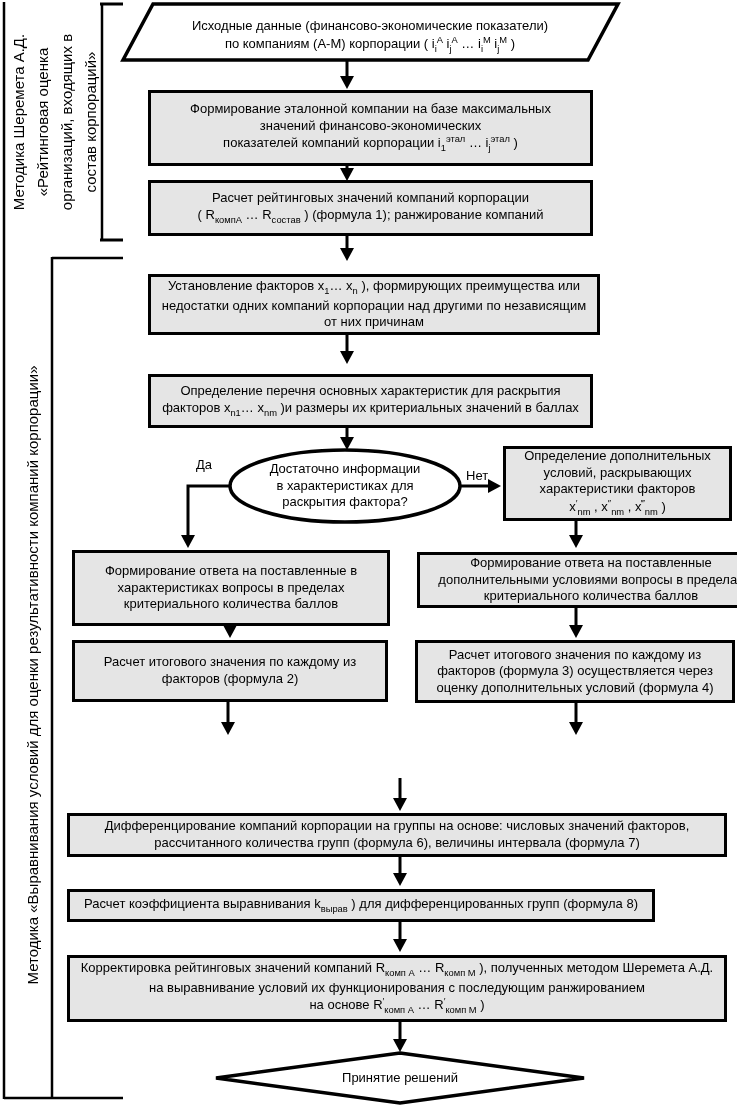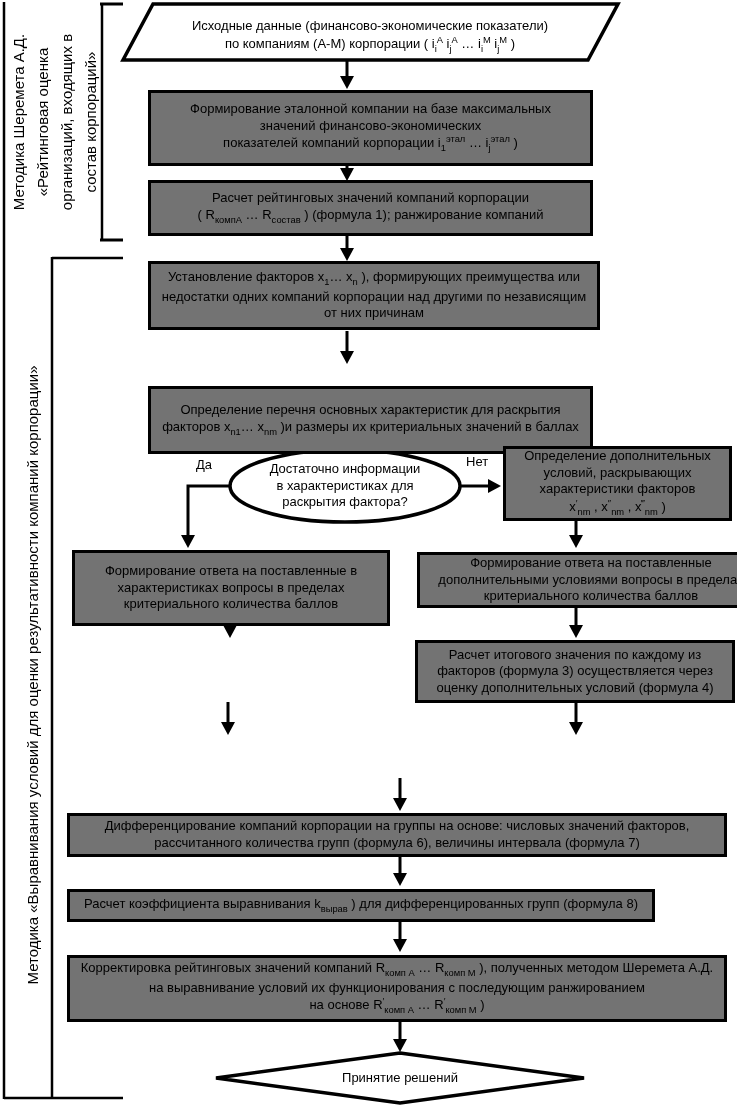--- a/index.html
+++ b/index.html
@@ -2,21 +2,21 @@
 <html><head>
 <meta charset="utf-8">
 <style>
   html,body{margin:0;padding:0;background:#fff;}
   .canvas{
     position:relative;width:737px;height:1106px;background:#fff;overflow:hidden;
     font-family:"Liberation Sans","DejaVu Sans",sans-serif;color:#000;
   }
   .lines{position:absolute;left:0;top:0;z-index:1;}
   .node{
-    position:absolute;box-sizing:border-box;border:3px solid #000;background:#737373;
+    position:absolute;box-sizing:border-box;border:3px solid #000;background:#e5e5e5;
     display:flex;align-items:center;justify-content:center;text-align:center;
     font-size:13px;line-height:1.28;padding:2px 5px;z-index:2;
   }
   .overlay{
     position:absolute;display:flex;flex-direction:column;align-items:center;justify-content:center;
     text-align:center;font-size:13px;line-height:1.28;z-index:3;
   }
   .canvas sub{font-size:0.72em;}
   .canvas sup{font-size:0.72em;}
   .vlabel{
@@ -89,51 +89,54 @@
   <div class="overlay" style="left:150px;top:7px;width:440px;height:60px;justify-content:center;">
     <span>Исходные данные (финансово-экономические показатели)<br>по компаниям (А-М) корпорации   ( i<sub>i</sub><sup>А</sup>   i<sub>j</sub><sup>А</sup> … i<sub>i</sub><sup>М</sup>   i<sub>j</sub><sup>М</sup> )</span>
   </div>
 
   <div class="node" style="left:148px;top:90px;width:445px;height:76px;">
     <span>Формирование эталонной компании на базе максимальных<br>значений финансово-экономических<br>показателей компаний корпорации  i<sub>1</sub><sup>этал</sup> … i<sub>j</sub><sup>этал</sup> )</span>
   </div>
   <div class="node" style="left:148px;top:180px;width:445px;height:56px;">
     <span>Расчет рейтинговых значений компаний корпорации<br>( R<sub>компА</sub> … R<sub>состав</sub> )  (формула 1); ранжирование компаний</span>
   </div>
-  <div class="node" style="left:148px;top:261px;width:452px;height:69px;">
+  <div class="node" style="left:148px;top:274px;width:452px;height:61px;">
     <span>Установление факторов  х<sub>1</sub>… х<sub>n</sub> ), формирующих преимущества или недостатки одних компаний корпорации над другими по независящим от них причинам</span>
   </div>
-  <div class="node" style="left:148px;top:386px;width:445px;height:68px;">
+  <div class="node" style="left:148px;top:374px;width:445px;height:54px;">
     <span>Определение перечня основных характеристик для раскрытия факторов   х<sub>n1</sub>… х<sub>nm</sub> )и размеры их критериальных значений в баллах</span>
   </div>
   <div class="node" style="left:503px;top:446px;width:229px;height:75px;">
     <span>Определение дополнительных условий, раскрывающих характеристики факторов<br>х<sup>′</sup><sub>nm</sub> ,  х<sup>″</sup><sub>nm</sub> ,  х<sup>‴</sup><sub>nm</sub> )</span>
   </div>
   <div class="node" style="left:72px;top:550px;width:318px;height:76px;">
     <span>Формирование ответа на поставленные в характеристиках вопросы в пределах критериального количества баллов</span>
   </div>
   <div class="node" style="left:417px;top:552px;width:348px;height:56px;">
     <span>Формирование ответа на поставленные дополнительными условиями вопросы в пределах критериального количества баллов</span>
+  </div>
+  <div class="node" style="left:72px;top:640px;width:316px;height:62px;">
+    <span>Расчет итогового значения по каждому из факторов (формула 2)</span>
   </div>
   <div class="node" style="left:415px;top:640px;width:320px;height:63px;">
     <span>Расчет итогового значения по каждому из факторов (формула 3) осуществляется через оценку дополнительных условий (формула 4)</span>
   </div>
   <div class="node" style="left:67px;top:813px;width:660px;height:44px;">
     <span>Дифференцирование компаний корпорации на группы на основе: числовых значений факторов, рассчитанного количества групп (формула 6), величины  интервала (формула 7)</span>
   </div>
   <div class="node" style="left:67px;top:889px;width:588px;height:33px;">
     <span>Расчет коэффициента выравнивания   k<sub>вырав</sub> )  для дифференцированных групп (формула 8)</span>
   </div>
   <div class="node" style="left:67px;top:955px;width:660px;height:67px;">
     <span>Корректировка рейтинговых значений компаний  R<sub>комп А</sub> … R<sub>комп М</sub> ), полученных методом Шеремета А.Д. на выравнивание условий их функционирования с последующим ранжированием<br>на основе   R<sup>′</sup><sub>комп А</sub> … R<sup>′</sup><sub>комп М</sub> )</span>
   </div>
 
   <div class="overlay" style="left:250px;top:452px;width:190px;height:68px;">
     <div>Достаточно информации</div>
     <div>в характеристиках для</div>
     <div>раскрытия фактора?</div>
   </div>
   <div class="flag" style="left:196px;top:457px;">Да</div>
-  <div class="flag" style="left:466px;top:454px;text-align:right;">Нет</div>
+  <div class="flag" style="left:466px;top:468px;text-align:right;">Нет</div>
 
   <div class="overlay" style="left:300px;top:1066px;width:200px;height:24px;">Принятие решений</div>
 
 </div>
 
 </body></html>

